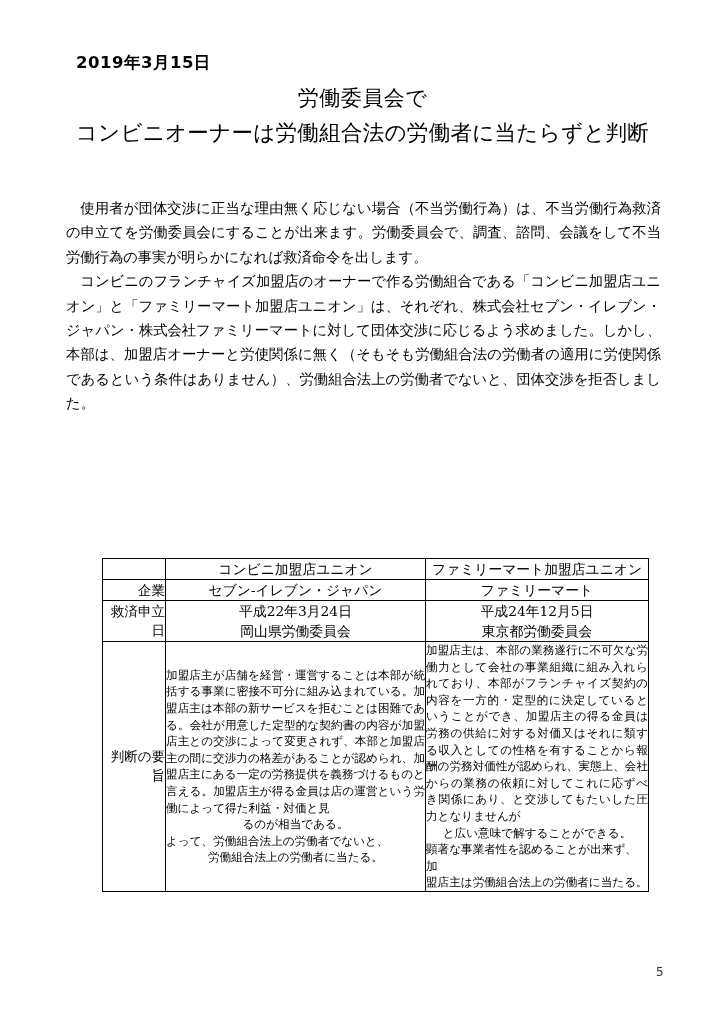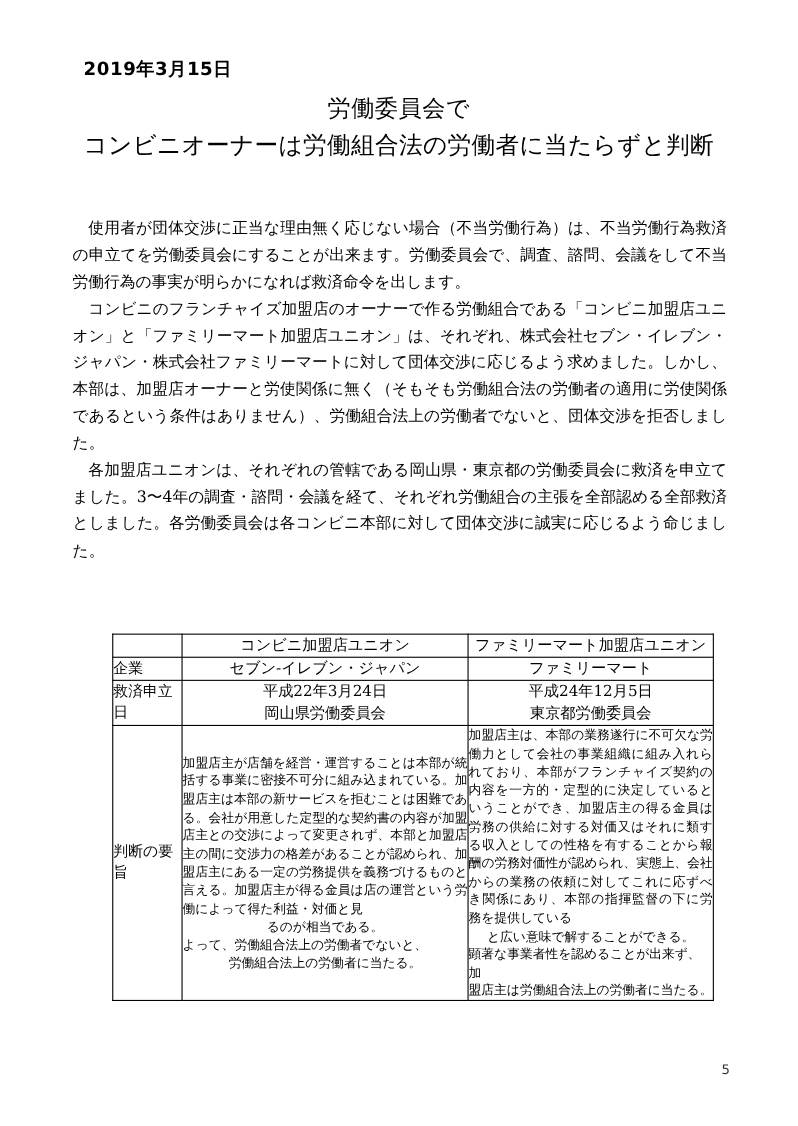--- a/index.html
+++ b/index.html
@@ -84,40 +84,40 @@
     margin-top: 24px;
   }
   .para-gap2 {
     margin-top: 24px;
   }
 
   
   .tbl-wrap {
     position: absolute;
     left: 102px;
-    top: 576px;
+    top: 558px;
     width: 448px;
   }
   table.facts {
     border-collapse: collapse;
     width: 547px;
     table-layout: fixed;
     font-family: "DejaVu Serif", "Liberation Serif", serif;
   }
   table.facts td {
     border: 1px solid #000000;
     vertical-align: middle;
     padding: 0;
   }
   col.c-label { width: 63px; }
   col.c-a     { width: 260px; }
   col.c-b     { width: 223px; }
 
   .cell-label {
-    text-align: left;
+    text-align: right;
     font-size: 13.5px;
     line-height: 19px;
     padding: 4px 2px;
   }
   .cell-center {
     text-align: center;
     font-size: 13.8px;
     line-height: 20px;
     padding: 4px 3px;
   }
@@ -160,21 +160,20 @@
   <div class="date-line">2019年3月15日</div>
 
   <div class="title-block">
     <div class="title-main">労働委員会で</div>
     <div class="title-sub">コンビニオーナーは労働組合法の労働者に当たらずと判断</div>
   </div>
 
   <div class="body-area">
     <p class="para para-gap2">使用者が団体交渉に正当な理由無く応じない場合（不当労働行為）は、不当労働行為救済の申立てを労働委員会にすることが出来ます。労働委員会で、調査、諮問、会議をして不当労働行為の事実が明らかになれば救済命令を出します。</p>
     <p class="para para-gap">コンビニのフランチャイズ加盟店のオーナーで作る労働組合である「コンビニ加盟店ユニオン」と「ファミリーマート加盟店ユニオン」は、それぞれ、株式会社セブン・イレブン・ジャパン・株式会社ファミリーマートに対して団体交渉に応じるよう求めました。しかし、本部は、加盟店オーナーと労使関係に無く（そもそも労働組合法の労働者の適用に労使関係であるという条件はありません）、労働組合法上の労働者でないと、団体交渉を拒否しました。</p>
-    <p class="para">各加盟店ユニオンは、それぞれの管轄である岡山県・東京都の労働委員会に救済を申立てました。3〜4年の調査・諮問・会議を経て、それぞれ労働組合の主張を全部認める全部救済としました。各労働委員会は各コンビニ本部に対して団体交渉に誠実に応じるよう命じました。</p>
   </div>
 
   <div class="tbl-wrap">
     <table class="facts">
       <colgroup>
         <col class="c-label">
         <col class="c-a">
         <col class="c-b">
       </colgroup>
       <tbody>
@@ -209,21 +208,21 @@
 
         <tr>
           <td class="cell-label">判断の要旨</td>
           <td class="cell-body">
             <p>加盟店主が店舗を経営・運営することは本部が統括する事業に密接不可分に組み込まれている。加盟店主は本部の新サービスを拒むことは困難である。会社が用意した定型的な契約書の内容が加盟店主との交渉によって変更されず、本部と加盟店主の間に交渉力の格差があることが認められ、加盟店主にある一定の労務提供を義務づけるものと言える。加盟店主が得る金員は店の運営という労働によって得た利益・対価と見</p>
             <p class="center-tail">るのが相当である。</p>
             <p class="concl">よって、労働組合法上の労働者でないと、</p>
             <p class="center-tail">労働組合法上の労働者に当たる。</p>
           </td>
           <td class="cell-body">
-            <p>加盟店主は、本部の業務遂行に不可欠な労働力として会社の事業組織に組み入れられており、本部がフランチャイズ契約の内容を一方的・定型的に決定しているということができ、加盟店主の得る金員は労務の供給に対する対価又はそれに類する収入としての性格を有することから報酬の労務対価性が認められ、実態上、会社からの業務の依頼に対してこれに応ずべき関係にあり、本部の指揮監督の下に労務を提供している</p>
+            <p>加盟店主は、本部の業務遂行に不可欠な労働力として会社の事業組織に組み入れられており、本部がフランチャイズ契約の内容を一方的・定型的に決定しているということができ、加盟店主の得る金員は労務の供給に対する対価又はそれに類する収入としての性格を有することから報酬の労務対価性が認められ、実態上、会社からの業務の依頼に対してこれに応ずべき関係にあり、と交渉してもたいした圧力となりませんが</p>
             <p class="center-tail">と広い意味で解することができる。</p>
             <p class="concl">顕著な事業者性を認めることが出来ず、加</p>
             <p class="concl">盟店主は労働組合法上の労働者に当たる。</p>
           </td>
         </tr>
       </tbody>
     </table>
   </div>
 
   <div class="page-num">5</div>

